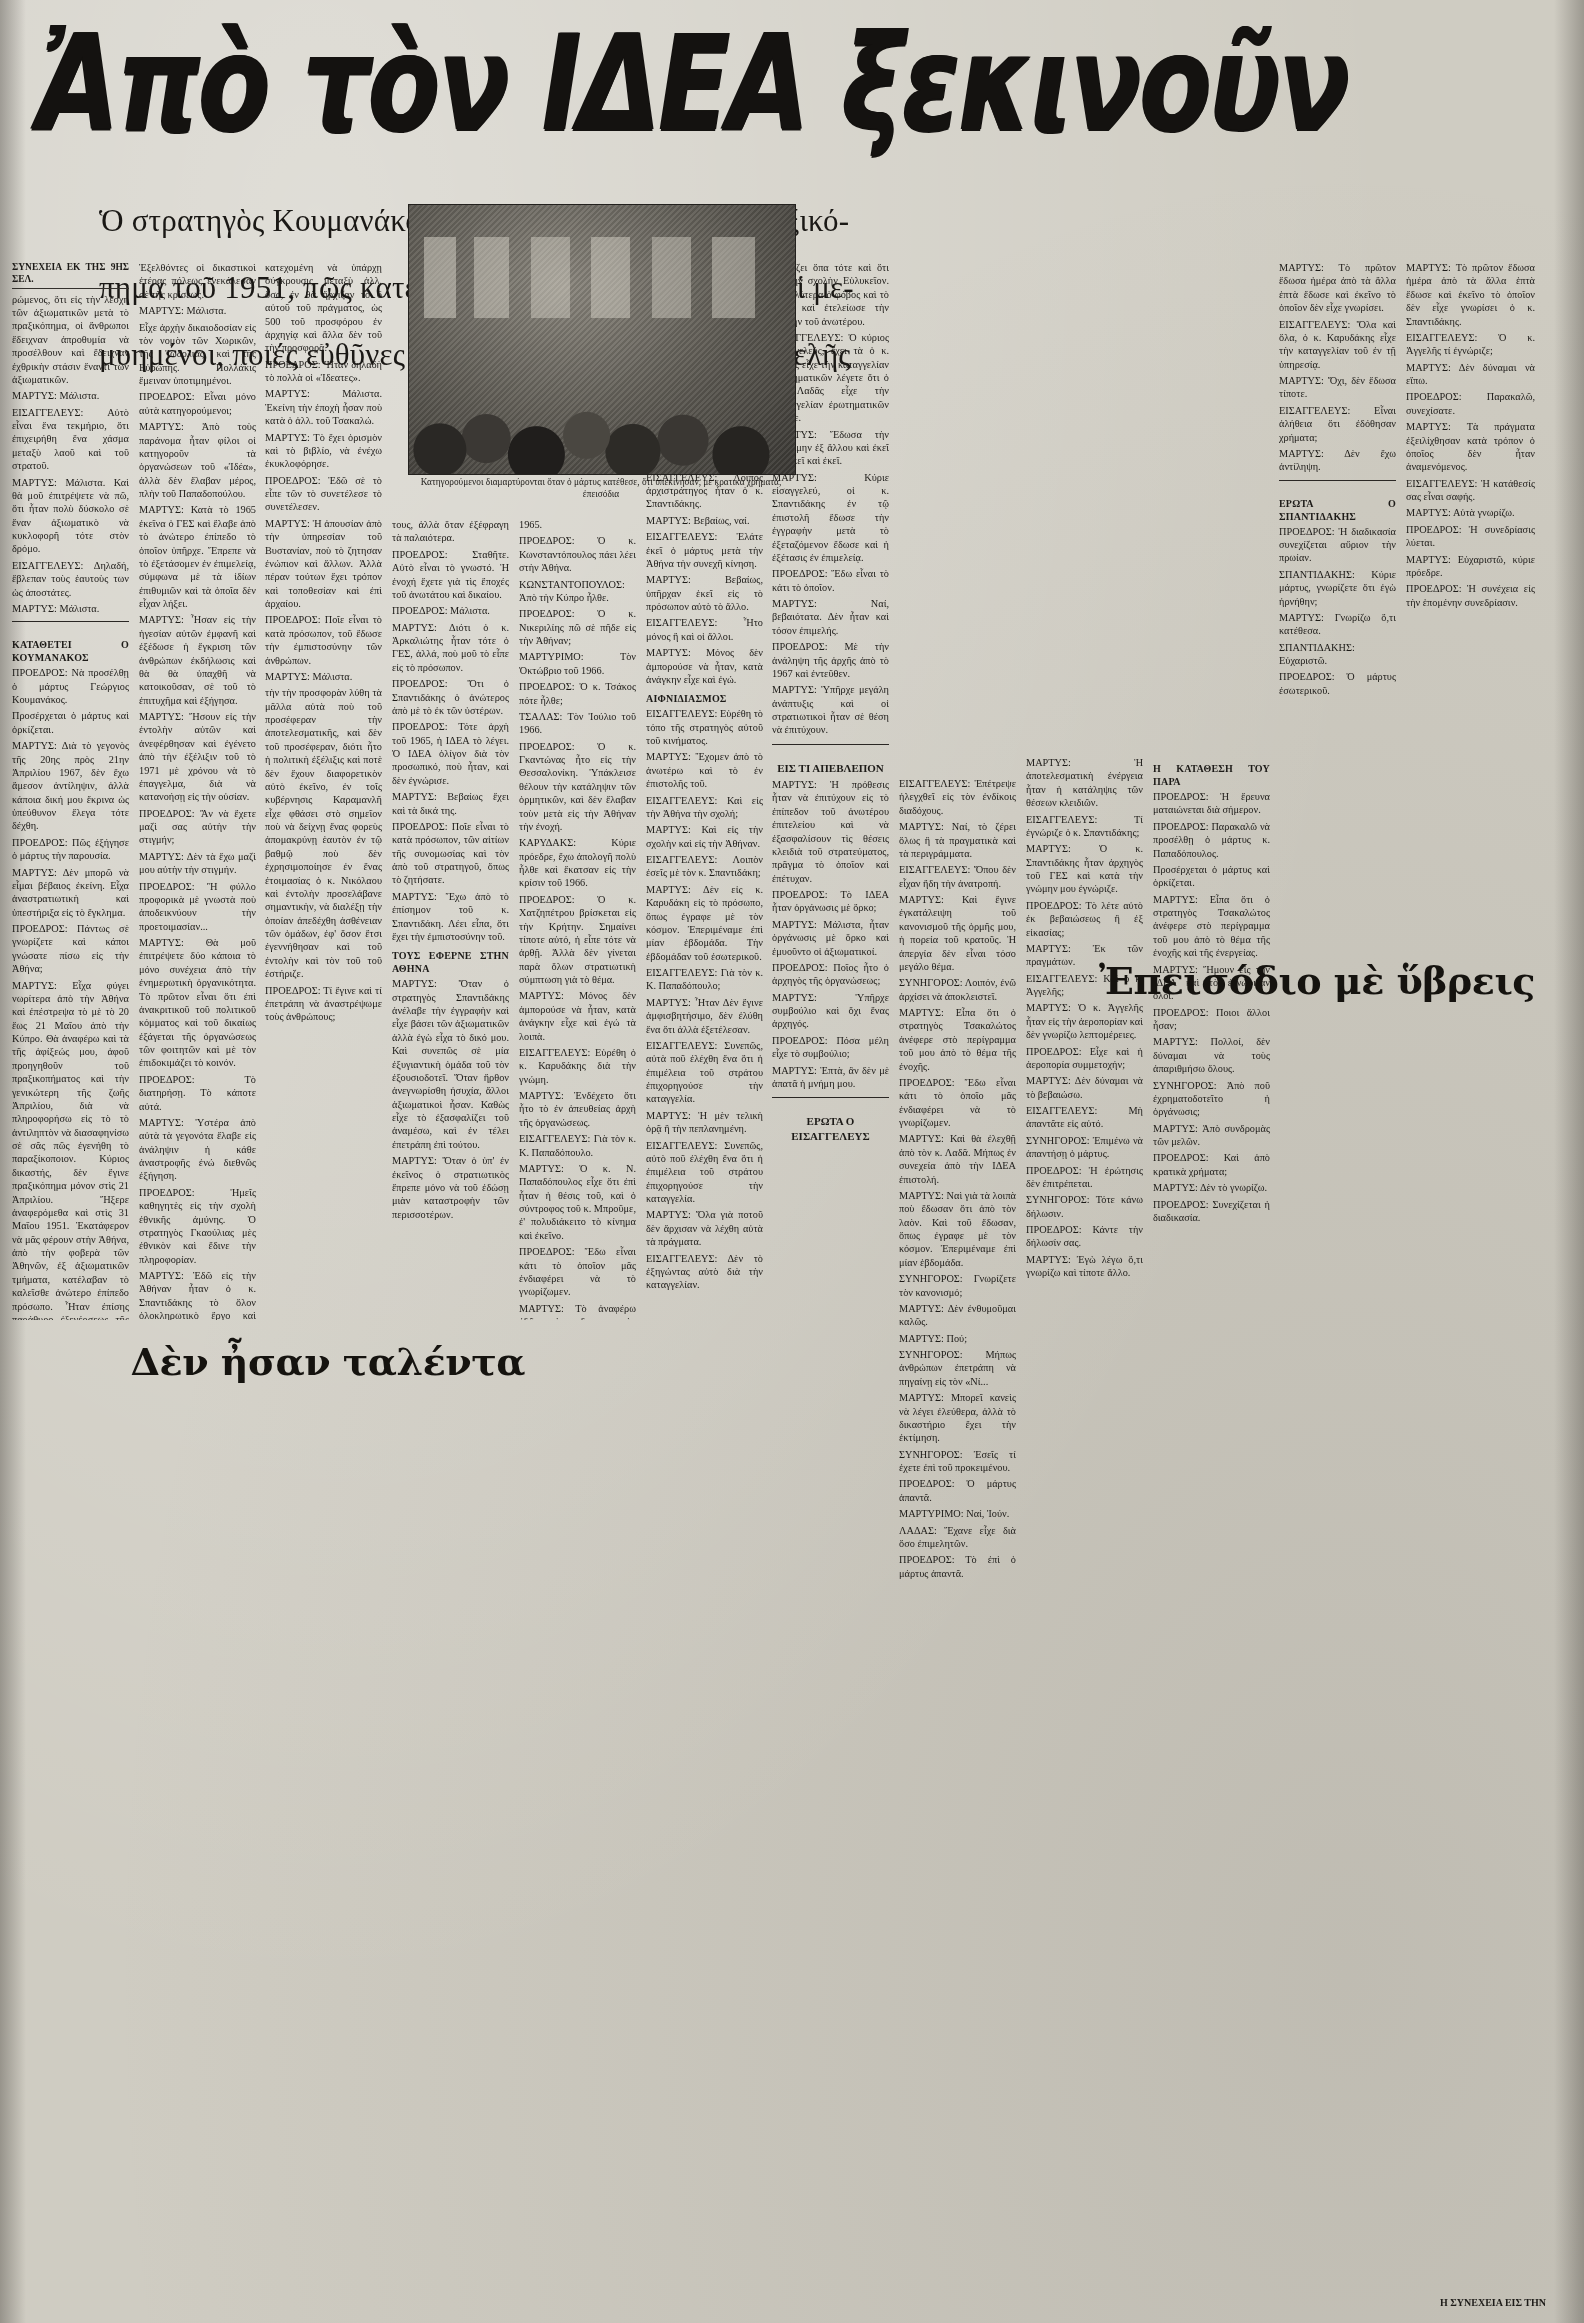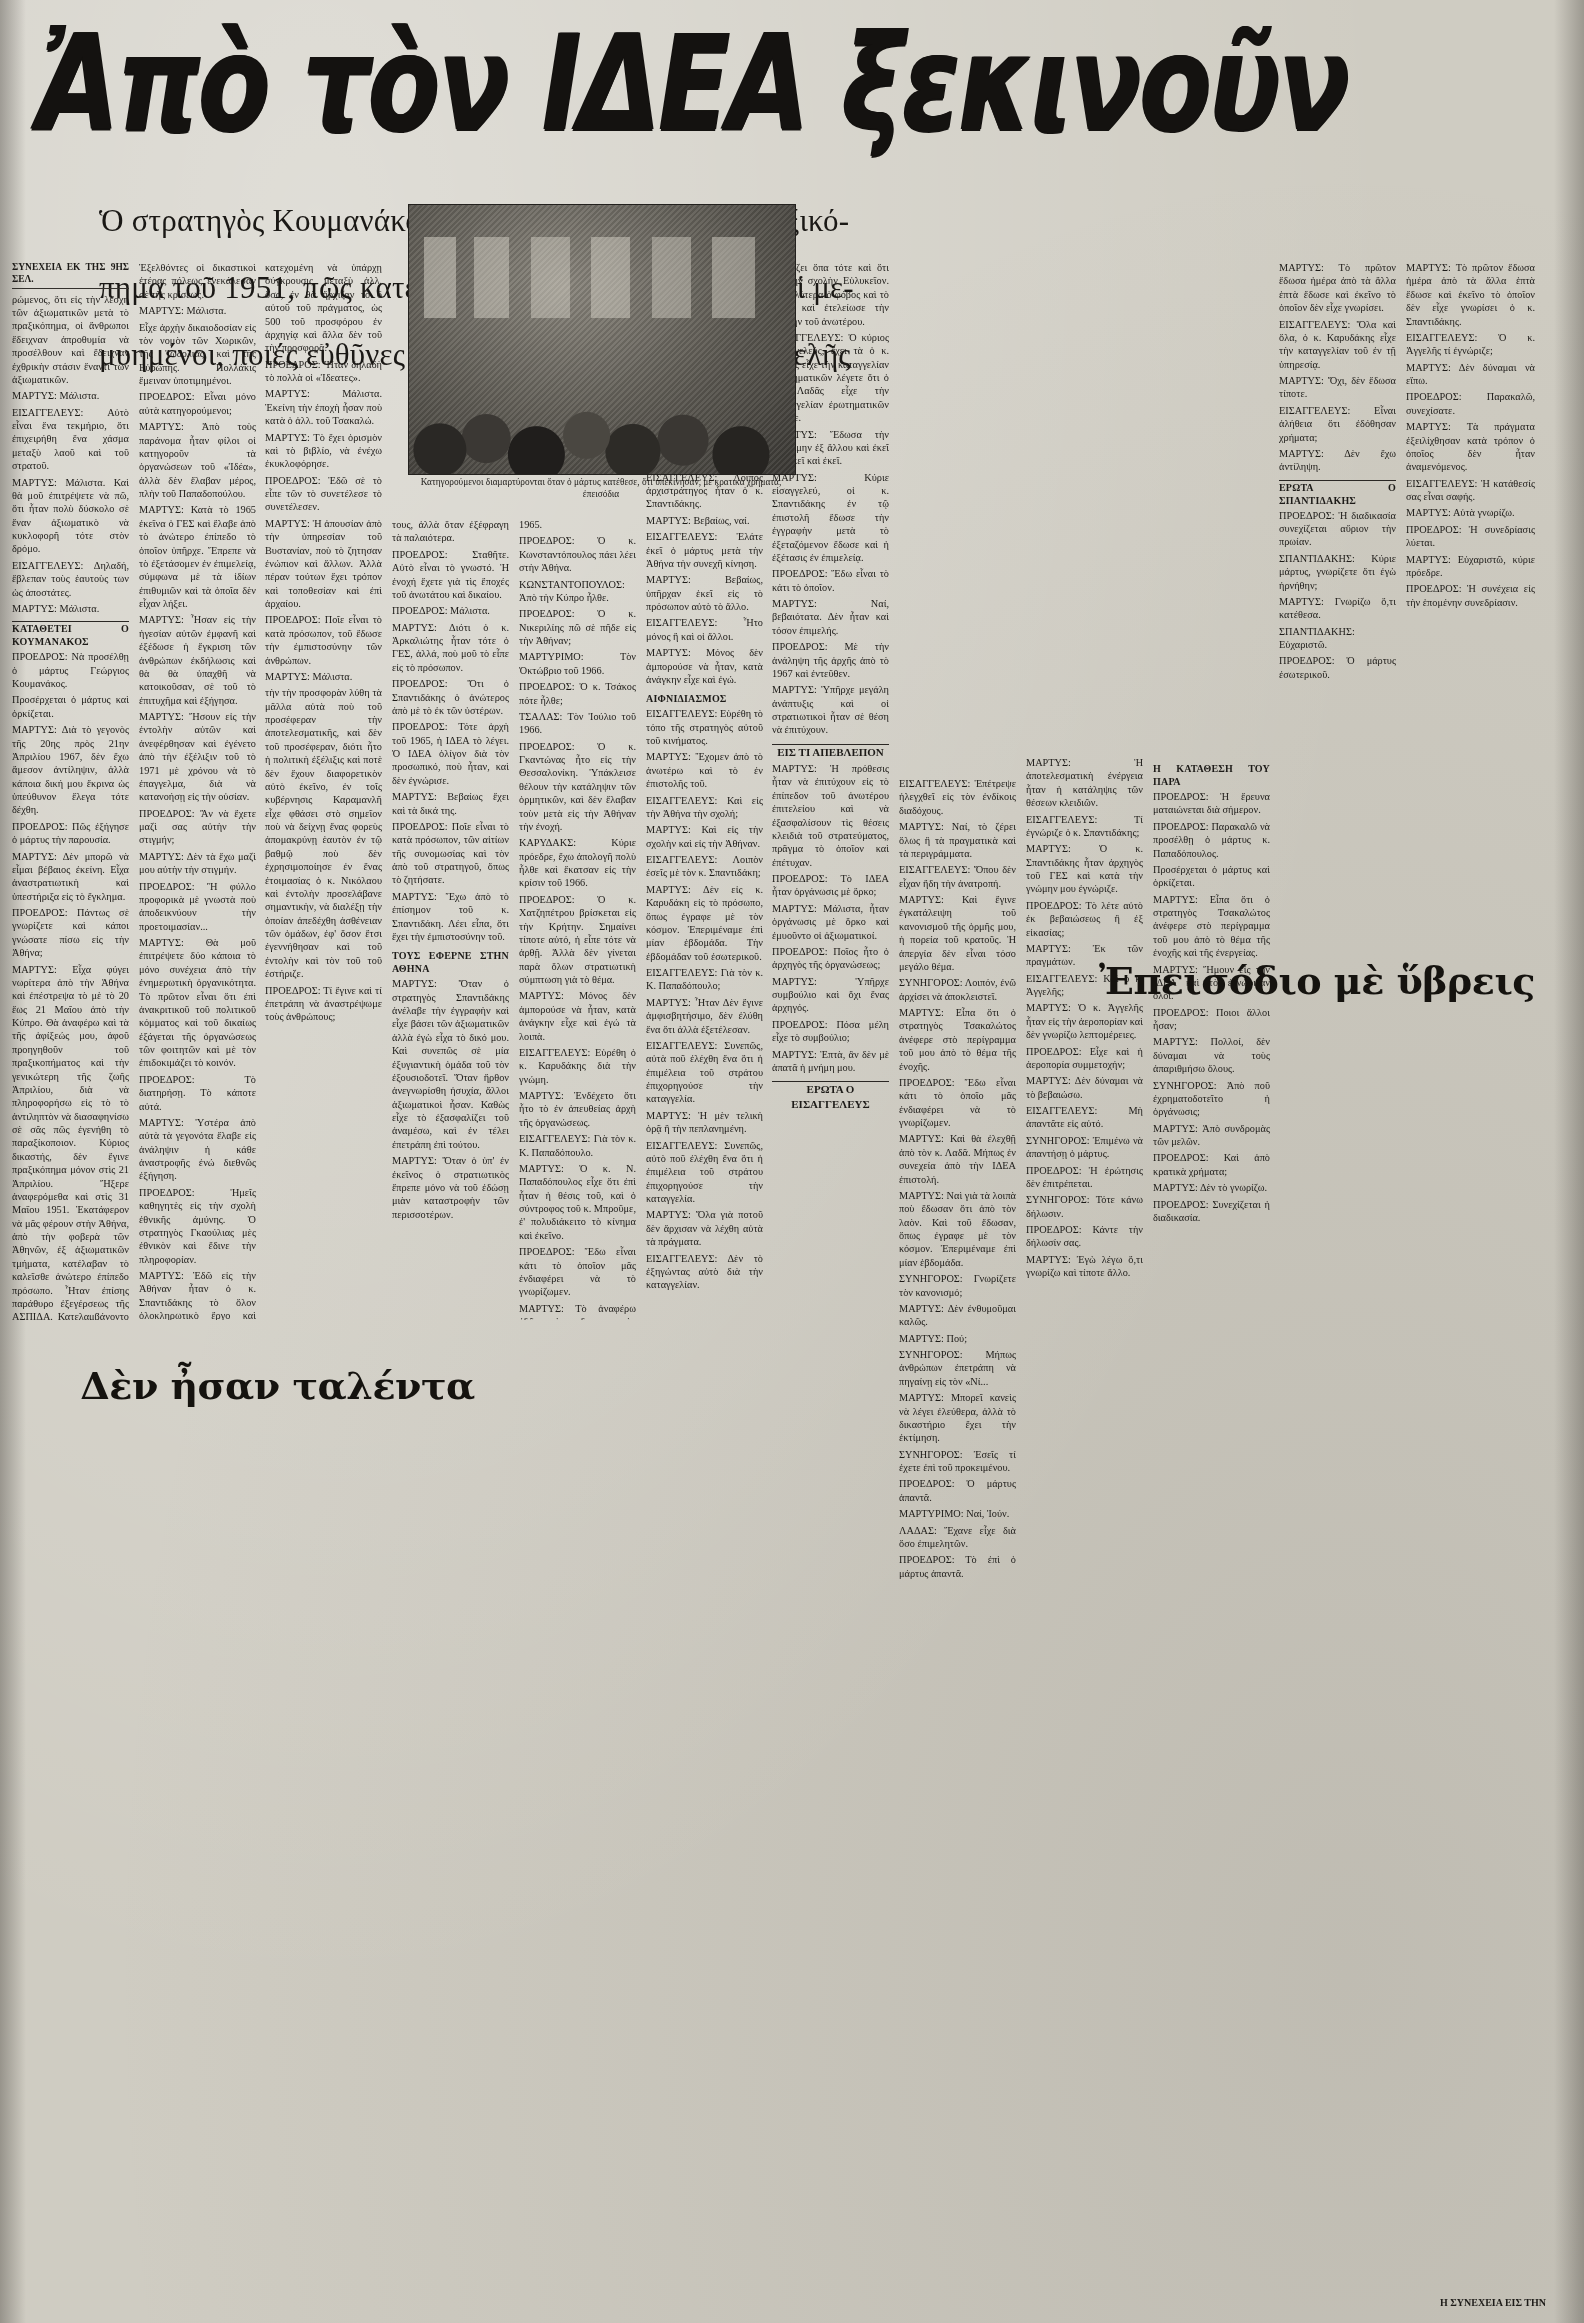--- a/index.html
+++ b/index.html
@@ -78,21 +78,21 @@
     line-height: 1.30;
     text-align: justify;
     color: #1d1b18;
     font-family: "Liberation Serif", serif;
     overflow: hidden;
   }
   .col p { margin: 0 0 3px 0; }
   .rule-top {
     border-top: 1px solid #2a2724;
     margin-bottom: 3px;
-    padding-top: 0;
+    padding-top: 16px;
   }
   .kicker {
     font-weight: 700;
     font-size: 10px;
     letter-spacing: 0.2px;
     margin: 6px 0 2px 0;
   }
   .smallcap-head {
     font-weight: 700;
     font-size: 11px;
@@ -180,22 +180,21 @@
     top: 958px;
     width: 535px;
     font-size: 38px;
     text-align: right;
   }
   #sec-talenta {
     left: 30px;
     top: 1339px;
     width: 495px;
     font-size: 38px;
-    text-align: center;
-    margin-top: 24px;
+    text-align: right;
   }
   .footer-note {
     position: absolute;
     right: 38px;
     bottom: 16px;
     font-size: 10px;
     font-weight: 700;
     color: #1d1b18;
   }
   .edge-left {

